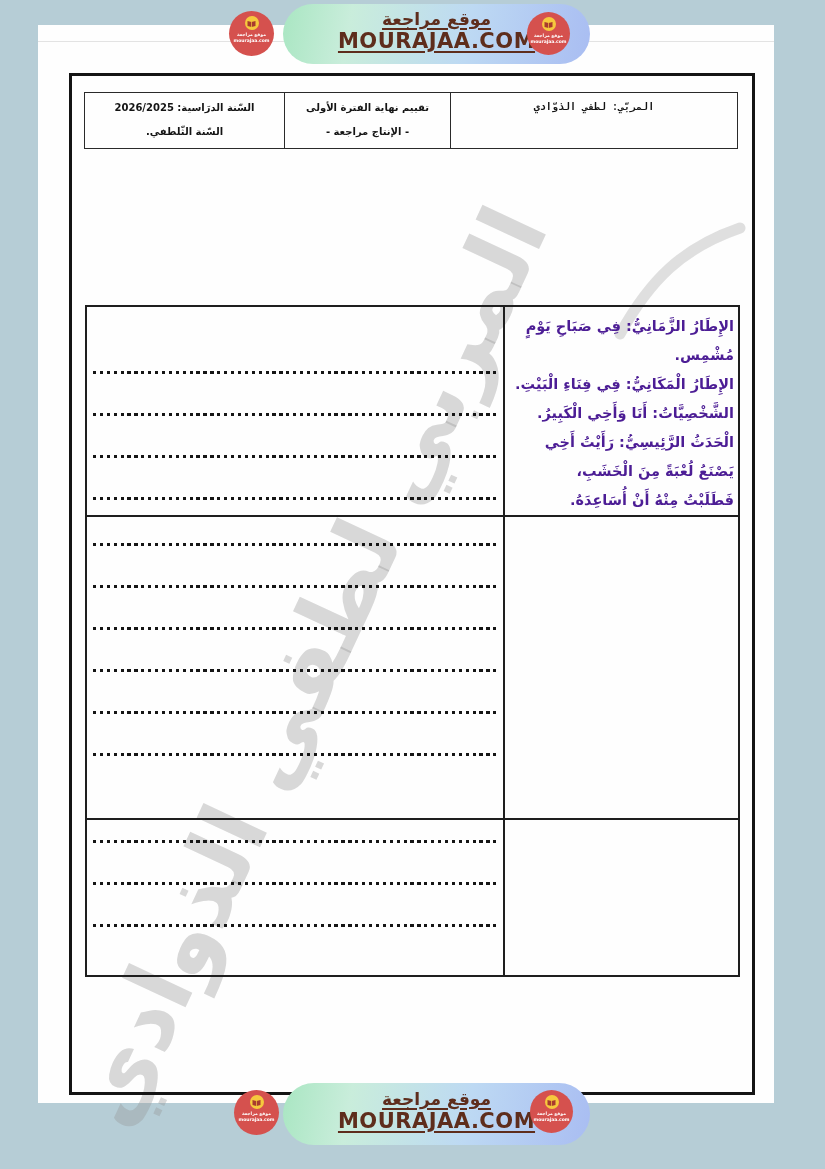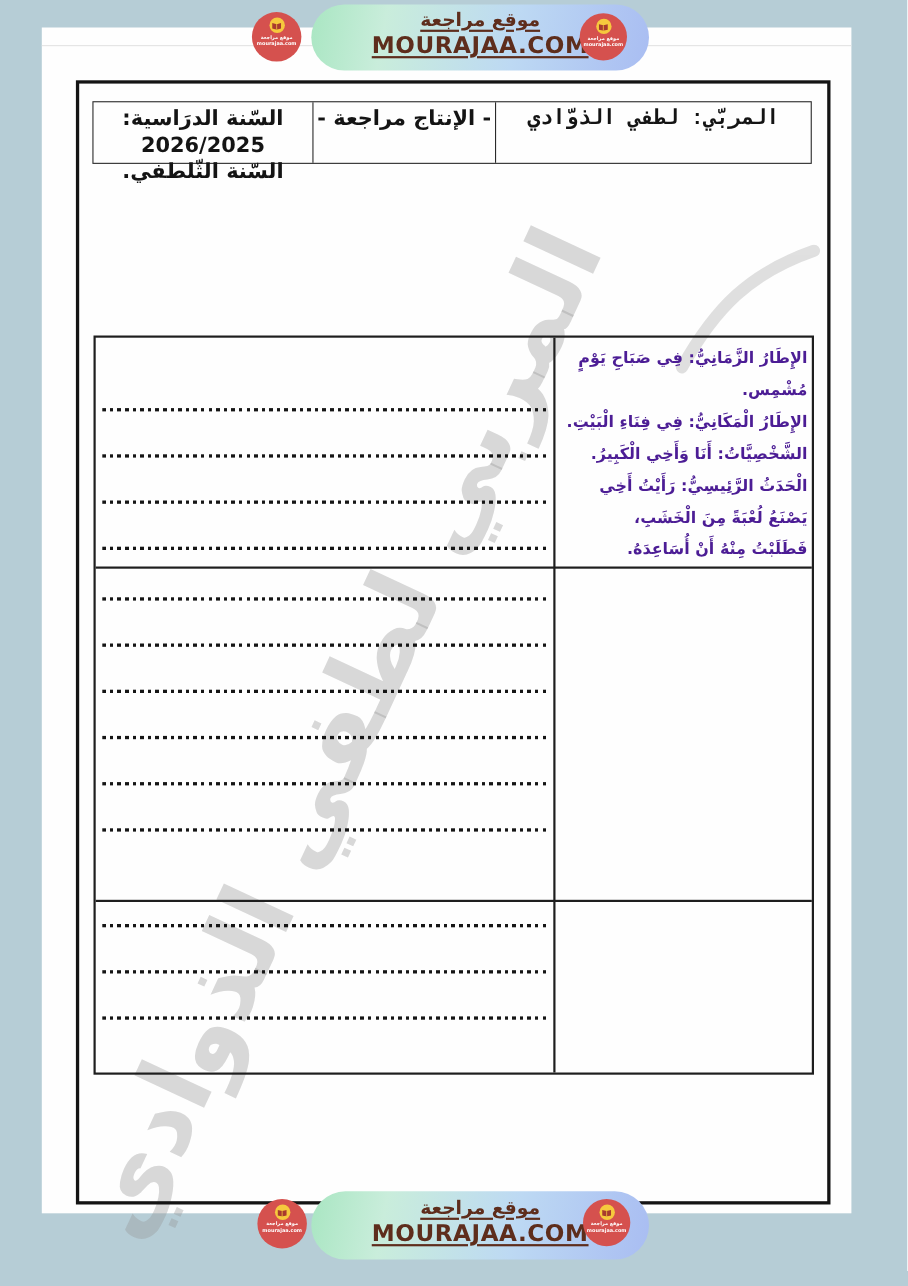--- a/index.html
+++ b/index.html
@@ -37,21 +37,21 @@
   .logo-dot{width:14px;height:14px;border-radius:50%;background:#f6c93d;margin:5px auto 2px;display:flex;align-items:center;justify-content:center;}
   .logo-line{font-size:4.5px;line-height:5.5px;color:#fff;font-weight:bold;}
 
   
   .doc-border{position:absolute;left:69px;top:73px;width:680px;height:1016px;border:3px solid #141414;z-index:2;}
 
   .header-table{
     position:absolute;left:84px;top:92px;width:654px;height:57px;z-index:2;
     border:1.5px solid #2a2a2a;display:flex;direction:rtl;background:transparent;box-sizing:border-box;
   }
-  .hcell{font-weight:bold;font-size:19px;line-height:24px;text-align:center;padding-top:3px;box-sizing:border-box;}
+  .hcell{font-weight:bold;font-size:10px;line-height:24px;text-align:center;padding-top:3px;box-sizing:border-box;}
   .hcell-teacher{width:287px;border-left:1.5px solid #2a2a2a;font-family:Liberation Mono, monospace;}
   .hcell-exam{width:166px;border-left:1.5px solid #2a2a2a;}
   .hcell-year{flex:1;}
 
   .intro{position:absolute;left:85px;width:653px;z-index:2;direction:rtl;text-align:right;font-weight:bold;font-size:16.5px;}
   .intro-1{top:198px;}
   .intro-2{top:251px;}
 
   .main-table{position:absolute;left:85px;top:305px;width:651px;height:668px;border:2px solid #1e1e1e;z-index:2;}
   .col-divider{position:absolute;left:416px;top:0;height:100%;width:2px;background:#1e1e1e;}
@@ -112,20 +112,21 @@
     </div>
     <div class="logo-line">موقع مراجعة</div>
     <div class="logo-line">mourajaa.com</div>
   </div>
 
   <div class="doc-border"></div>
 
   <div class="header-table">
     <div class="hcell hcell-teacher">المربّي: لطفي الذوّادي</div>
     <div class="hcell hcell-exam">
+      <div>تقييم نهاية الفترة الأولى</div>
       <div>- الإنتاج مراجعة -</div>
     </div>
     <div class="hcell hcell-year">
       <div>السّنة الدرَاسية: 2026/2025</div>
       <div>السّنة الثّلطفي.</div>
     </div>
   </div>
 
 
   <div class="main-table">

